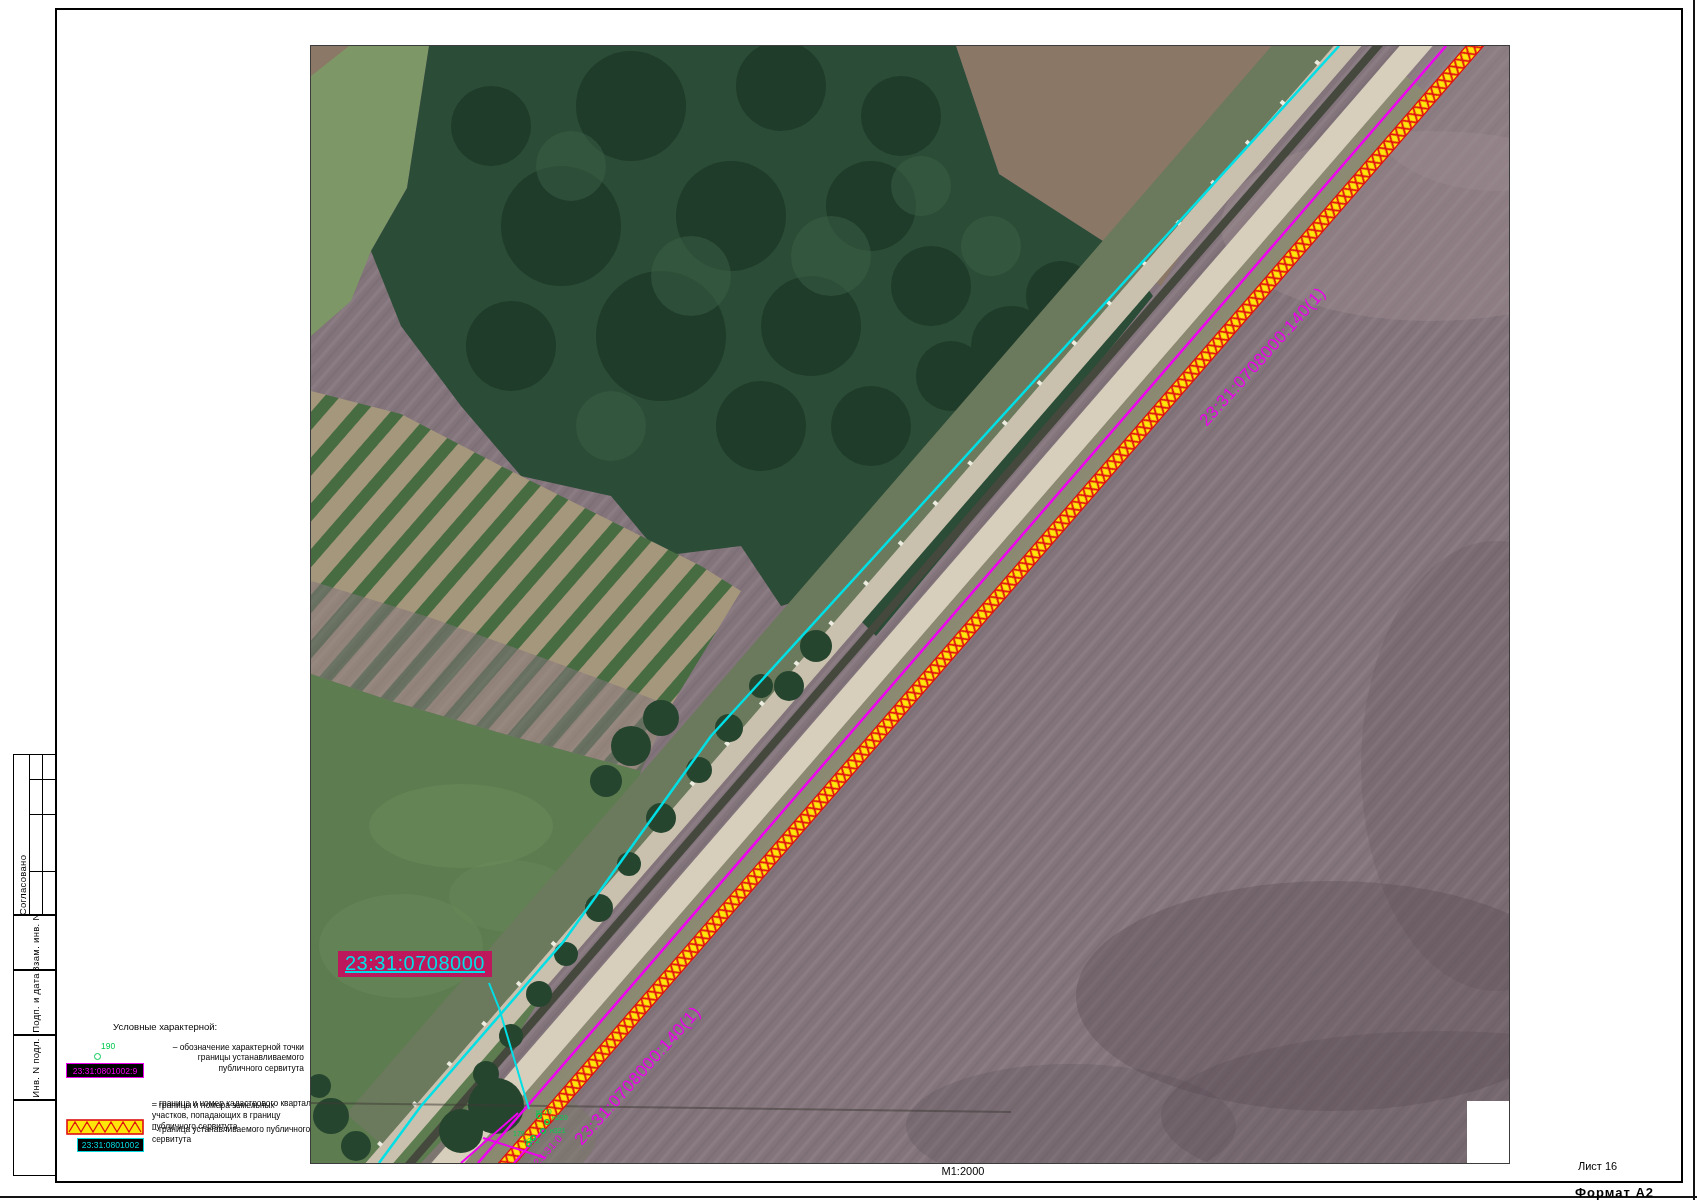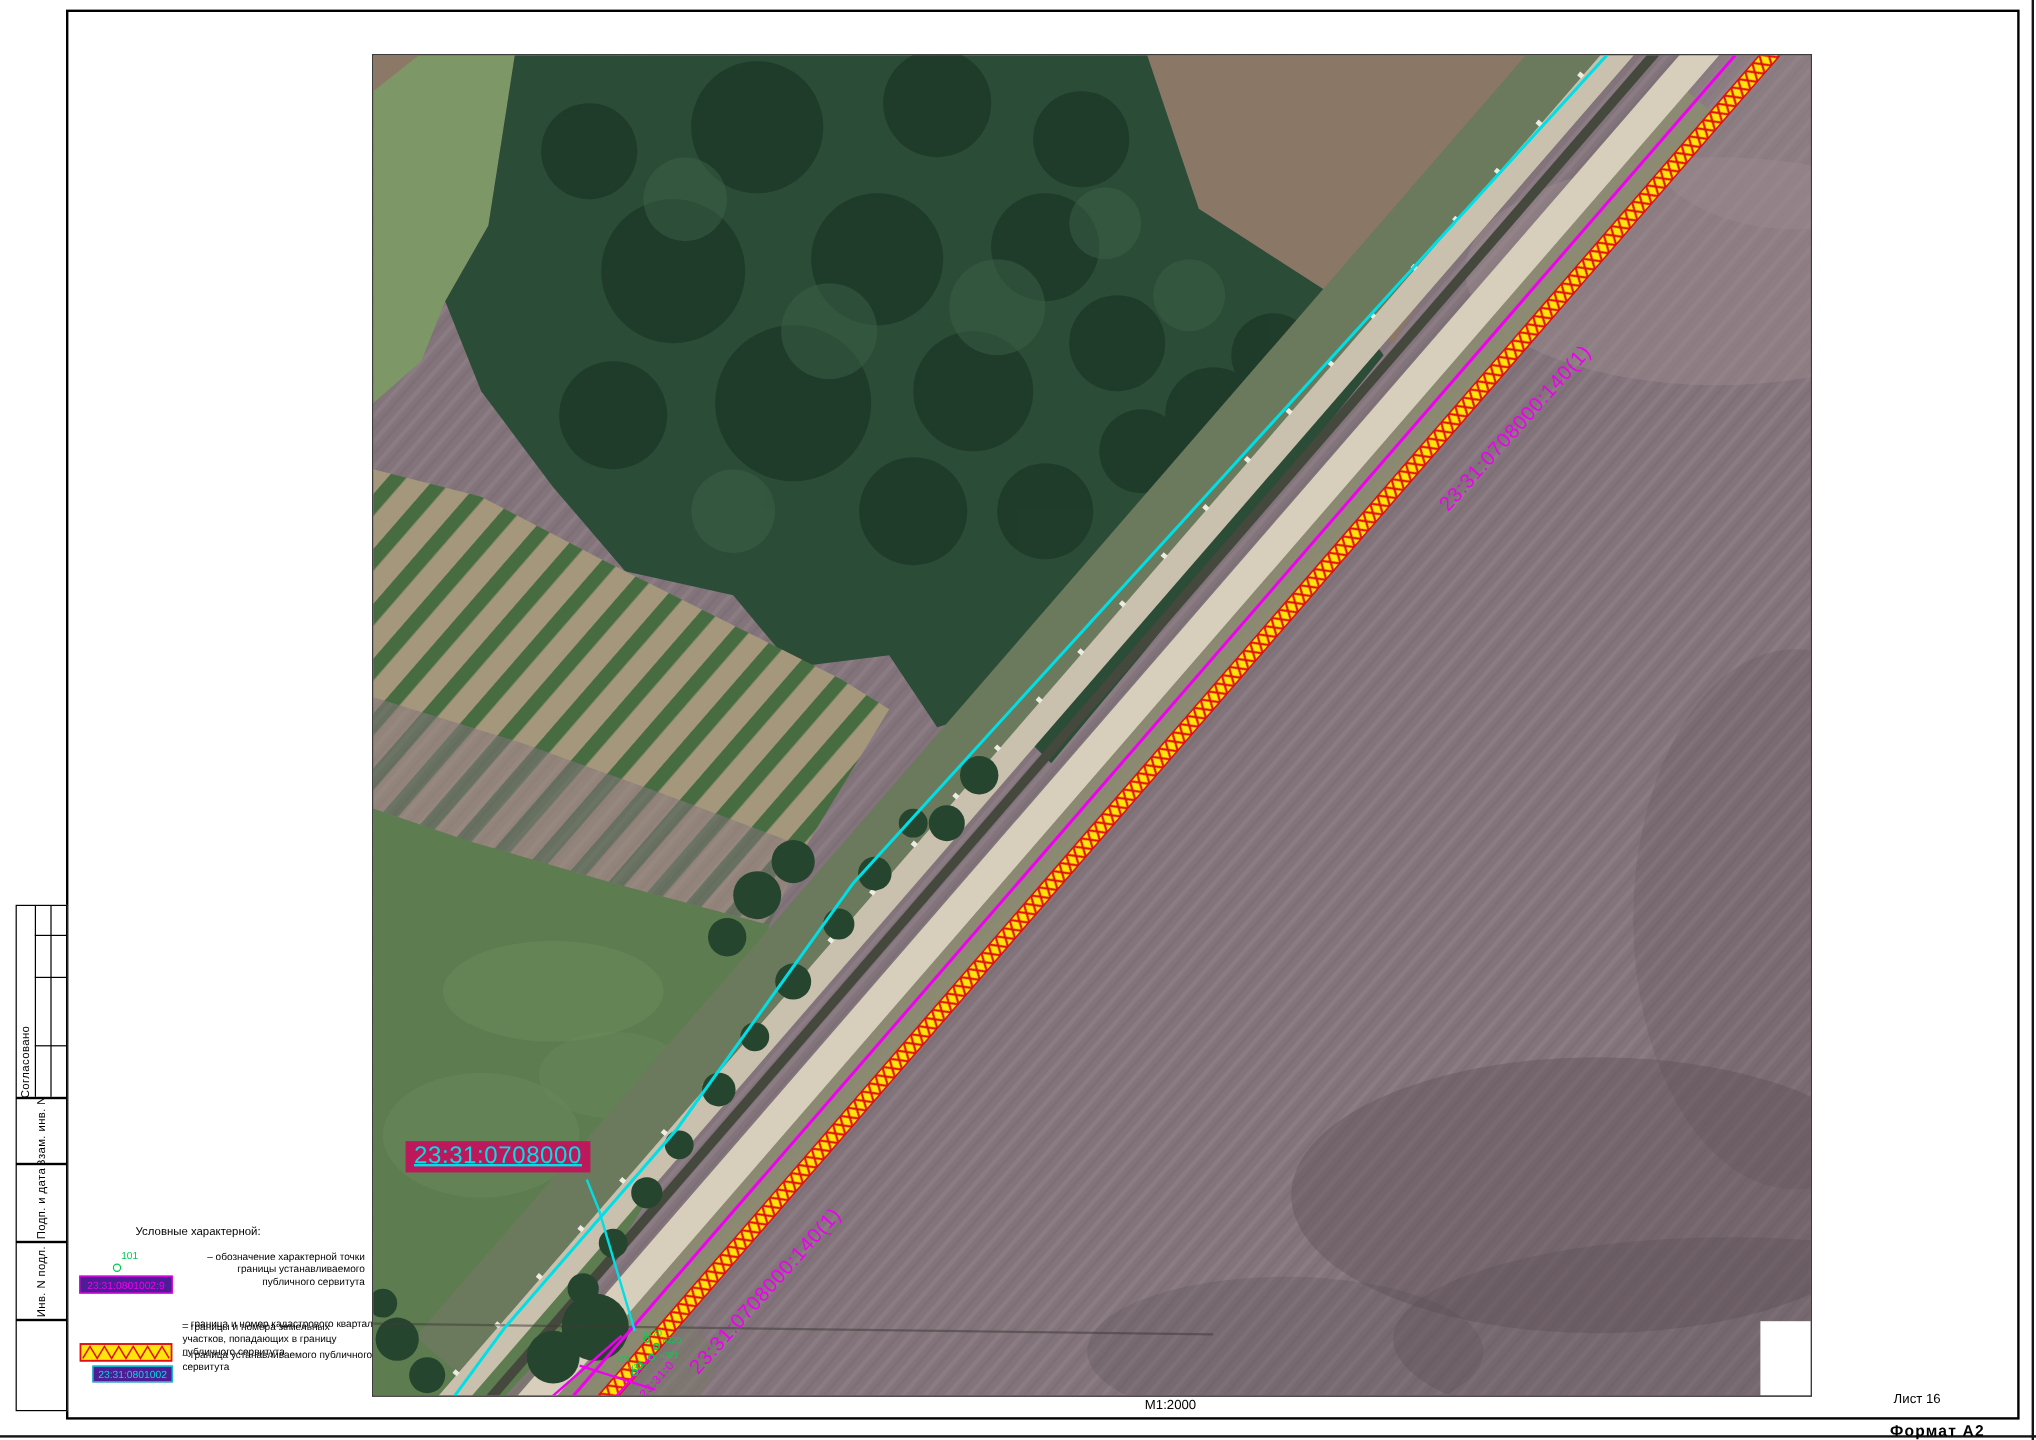--- a/index.html
+++ b/index.html
@@ -15,37 +15,37 @@
   .tb-label{position:absolute;transform:translate(-50%,-50%) rotate(-90deg);
             font-size:9.5px;white-space:nowrap;letter-spacing:.3px;}
   .tb-line-h{position:absolute;left:15px;right:0;border-top:1px solid #000;}
   .tb-line-v{position:absolute;top:0;bottom:0;border-left:1px solid #000;}
   
   .legend-title{position:absolute;left:113px;top:1021px;font-size:9.5px;}
   .legend-text{position:absolute;left:152px;font-size:8.4px;line-height:1.22;}
   .lg-pointnum{position:absolute;left:101px;top:1041px;font-size:8.5px;color:#00c850;}
   .lg-pointcircle{position:absolute;left:94px;top:1053px;width:5px;height:5px;border:1.3px solid #00c850;border-radius:50%;}
   .lg-box{position:absolute;display:flex;align-items:center;justify-content:center;
-          font-size:8.6px;background:#4c1d95;box-sizing:border-box;white-space:nowrap;}
+          font-size:8.6px;background:#000000;box-sizing:border-box;white-space:nowrap;}
   .lg-box-parcel{left:66px;top:1063px;width:78px;height:15px;border:1.4px solid #f000f0;color:#f000f0;}
   .lg-box-quarter{left:77px;top:1095px;width:67px;height:14px;border:1.4px solid #00d8de;color:#00d8de;margin-top:43px;}
   .lg-hatch{position:absolute;left:66px;top:1119px;}
   
   .map{position:absolute;left:310px;top:45px;width:1198px;height:1117px;
        border:1.5px solid #3c3c3c;box-sizing:content-box;overflow:hidden;background:#83747b;}
   .map svg{position:absolute;left:0;top:0;}
   .lbl-quarter{position:absolute;left:27px;top:905px;background:#be185d;padding:1px 7px 2px 7px;
                color:#00dfe5;font-size:20px;letter-spacing:.5px;text-decoration:underline;white-space:nowrap;}
   .lbl-parcel{position:absolute;color:#ee00ee;font-size:17px;white-space:nowrap;letter-spacing:.6px;}
   .lbl-parcel-upper{left:952px;top:311px;transform:translate(-50%,-50%) rotate(-48deg);}
   .lbl-parcel-lower{left:327px;top:1030px;transform:translate(-50%,-50%) rotate(-48deg);}
   .lbl-parcel-partial{left:237px;top:1104px;font-size:10px;transform:translate(-50%,-50%) rotate(-48deg);}
   .pt-label{position:absolute;color:#00d050;font-size:7px;white-space:nowrap;}
   
-  .cap-scale{position:absolute;left:954px;top:1165px;width:160px;text-align:left;font-size:11px;}
+  .cap-scale{position:absolute;left:883px;top:1165px;width:160px;text-align:center;font-size:11px;}
   .cap-sheet{position:absolute;left:1578px;top:1160px;font-size:11px;}
   .cap-format{position:absolute;left:1575px;top:1185px;font-size:13px;letter-spacing:1px;font-weight:bold;}
 </style>
 </head>
 <body>
 
 <div class="sheet">
 
   <div class="frame"></div>
   <div class="sheet-edge-right"></div>
@@ -65,21 +65,21 @@
   <div class="tb-box" style="top:970px;height:65px;">
     <span class="tb-label" style="left:21px;top:32px;">Подп. и дата</span>
   </div>
   <div class="tb-box" style="top:1035px;height:65px;">
     <span class="tb-label" style="left:21px;top:32px;">Инв. N подл.</span>
   </div>
   <div class="tb-box" style="top:1100px;height:76px;"></div>
 
   <div class="legend-title">Условные характерной:</div>
 
-  <span class="lg-pointnum">101</span>
+  <span class="lg-pointnum">190</span>
   <span class="lg-pointcircle"></span>
   <div class="legend-text" style="top:1042px;width:152px;text-align:right;">– обозначение характерной точки границы устанавливаемого публичного сервитута</div>
 
   <div class="lg-box lg-box-parcel">23:31:0801002:9</div>
   <div class="legend-text" style="top:1100px;width:140px;">– границы и номера земельных участков, попадающих в границу публичного сервитута</div>
 
   <div class="lg-box lg-box-quarter">23:31:0801002</div>
   <div class="legend-text" style="top:1098px;width:215px;">– граница и номер кадастрового квартала</div>
 
   <span class="lg-hatch">

